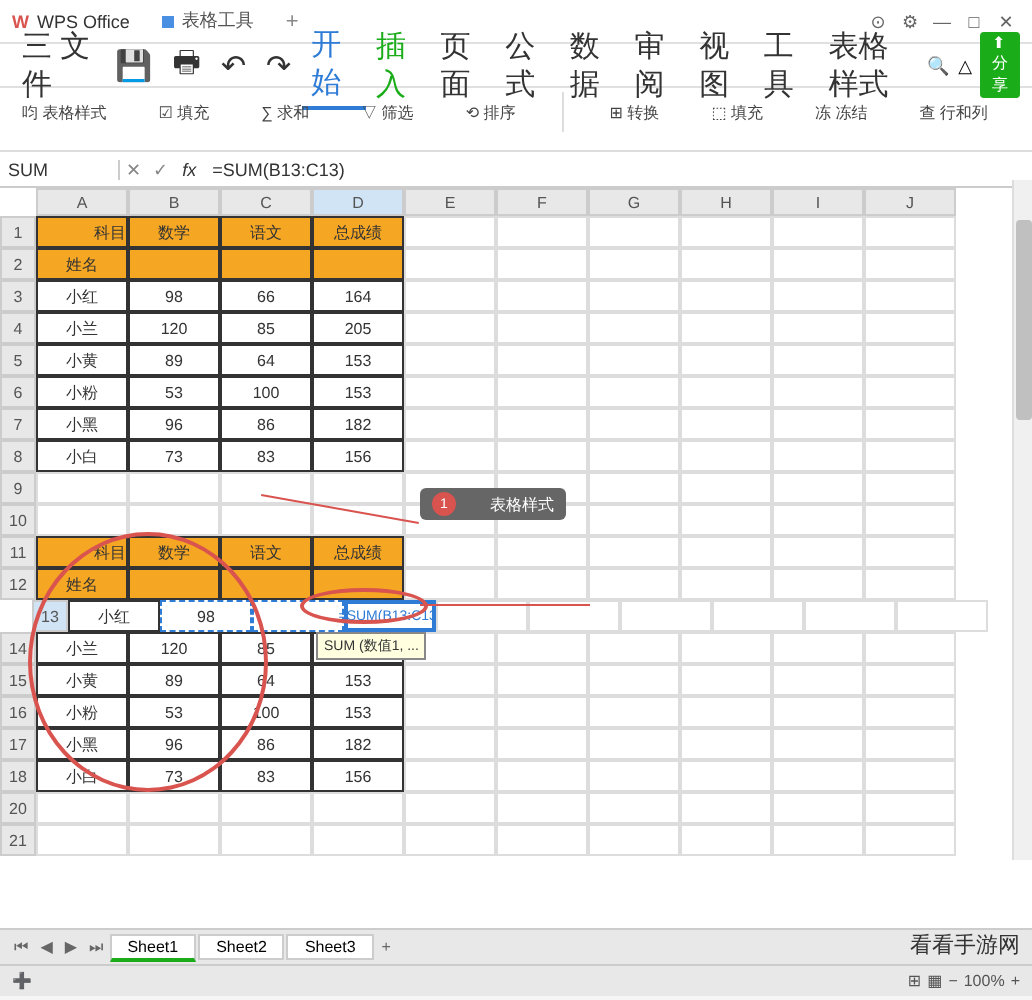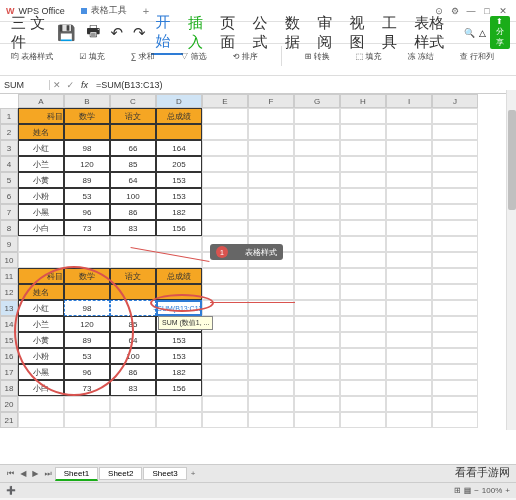--- a/index.html
+++ b/index.html
@@ -20,31 +20,31 @@
 .menubar .menu-item { padding: 2px 5px; font-size: 15px; color: #333; }
 .menubar .menu-item.green { color: #1aad19; }
 .menubar .menu-item.active { border-bottom: 2px solid #2e7cd6; color: #2e7cd6; }
 .menubar .spacer { flex: 1; }
 .menubar .right-icons { display: flex; gap: 4px; align-items: center; }
 .share-btn { background: #1aad19; color: #fff; padding: 1px 6px; border-radius: 2px; font-size: 8px; }
 .ribbon { background: #fff; height: 32px; display: flex; align-items: center; padding: 2px 6px; gap: 16px; border-bottom: 1px solid #ddd; flex-wrap: wrap; overflow: hidden; }
 .ribbon-btn { display: flex; align-items: center; gap: 2px; padding: 1px 4px; font-size: 8px; color: #444; border: 1px solid transparent; }
 .ribbon-sep { width: 1px; height: 20px; background: #ddd; margin: 0 2px; }
 .formula-bar { background: #fff; height: 18px; display: flex; align-items: center; border-bottom: 1px solid #ccc; font-size: 9px; }
-.name-box { width: 50px; padding: 0 4px; border-right: 1px solid #ccc; color: #333; }
+.name-box { width: 60px; padding: 0 4px; border-right: 1px solid #ccc; color: #333; }
 .fx-label { padding: 0 4px; font-style: italic; color: #333; }
 .formula-input { flex: 1; padding: 0 4px; color: #333; }
 .sheet-area { background: #fff; position: relative; height: 370px; overflow: hidden; }
 .grid { position: relative; }
 .col-headers { display: flex; margin-left: 18px; }
 .col-h { width: 46px; height: 14px; background: #e8e8e8; border: 1px solid #ccc; display: flex; align-items: center; justify-content: center; font-size: 8px; color: #555; }
 .col-h.sel { background: #d0e4f5; }
 .row { display: flex; }
 .row-h { width: 18px; height: 16px; background: #e8e8e8; border: 1px solid #ccc; display: flex; align-items: center; justify-content: center; font-size: 8px; color: #555; }
-.row-h.sel { background: #d0e4f5; }
+.row-h.sel { background: #d0e4f5; margin-left: 16px; }
 .cell { width: 46px; height: 16px; border: 1px solid #ddd; display: flex; align-items: center; justify-content: center; font-size: 8px; color: #333; background: #fff; }
 .hdr-cell { background: #f5a623; border: 1px solid #333; font-weight: normal; }
 .data-cell { border: 1px solid #333; }
 .formula-cell { color: #2e7cd6; border: 2px solid #2e7cd6; font-size: 7px; }
 .annotation { position: absolute; background: #666; color: #fff; padding: 2px 6px; border-radius: 3px; font-size: 8px; display: flex; align-items: center; gap: 17px; }
 .annotation .num { background: #d9534f; width: 12px; height: 12px; border-radius: 50%; display: flex; align-items: center; justify-content: center; font-size: 7px; }
 .arrow-line { position: absolute; background: #d9534f; height: 1px; }
 .circle-mark { position: absolute; border: 2px solid #d9534f; border-radius: 50%; }
 .tooltip { position: absolute; background: #ffffe0; border: 1px solid #888; padding: 1px 3px; font-size: 7px; color: #333; }
 .sheet-tabs { background: #e8e8e8; height: 18px; display: flex; align-items: center; font-size: 8px; padding: 0 4px; border-top: 1px solid #ccc; }

